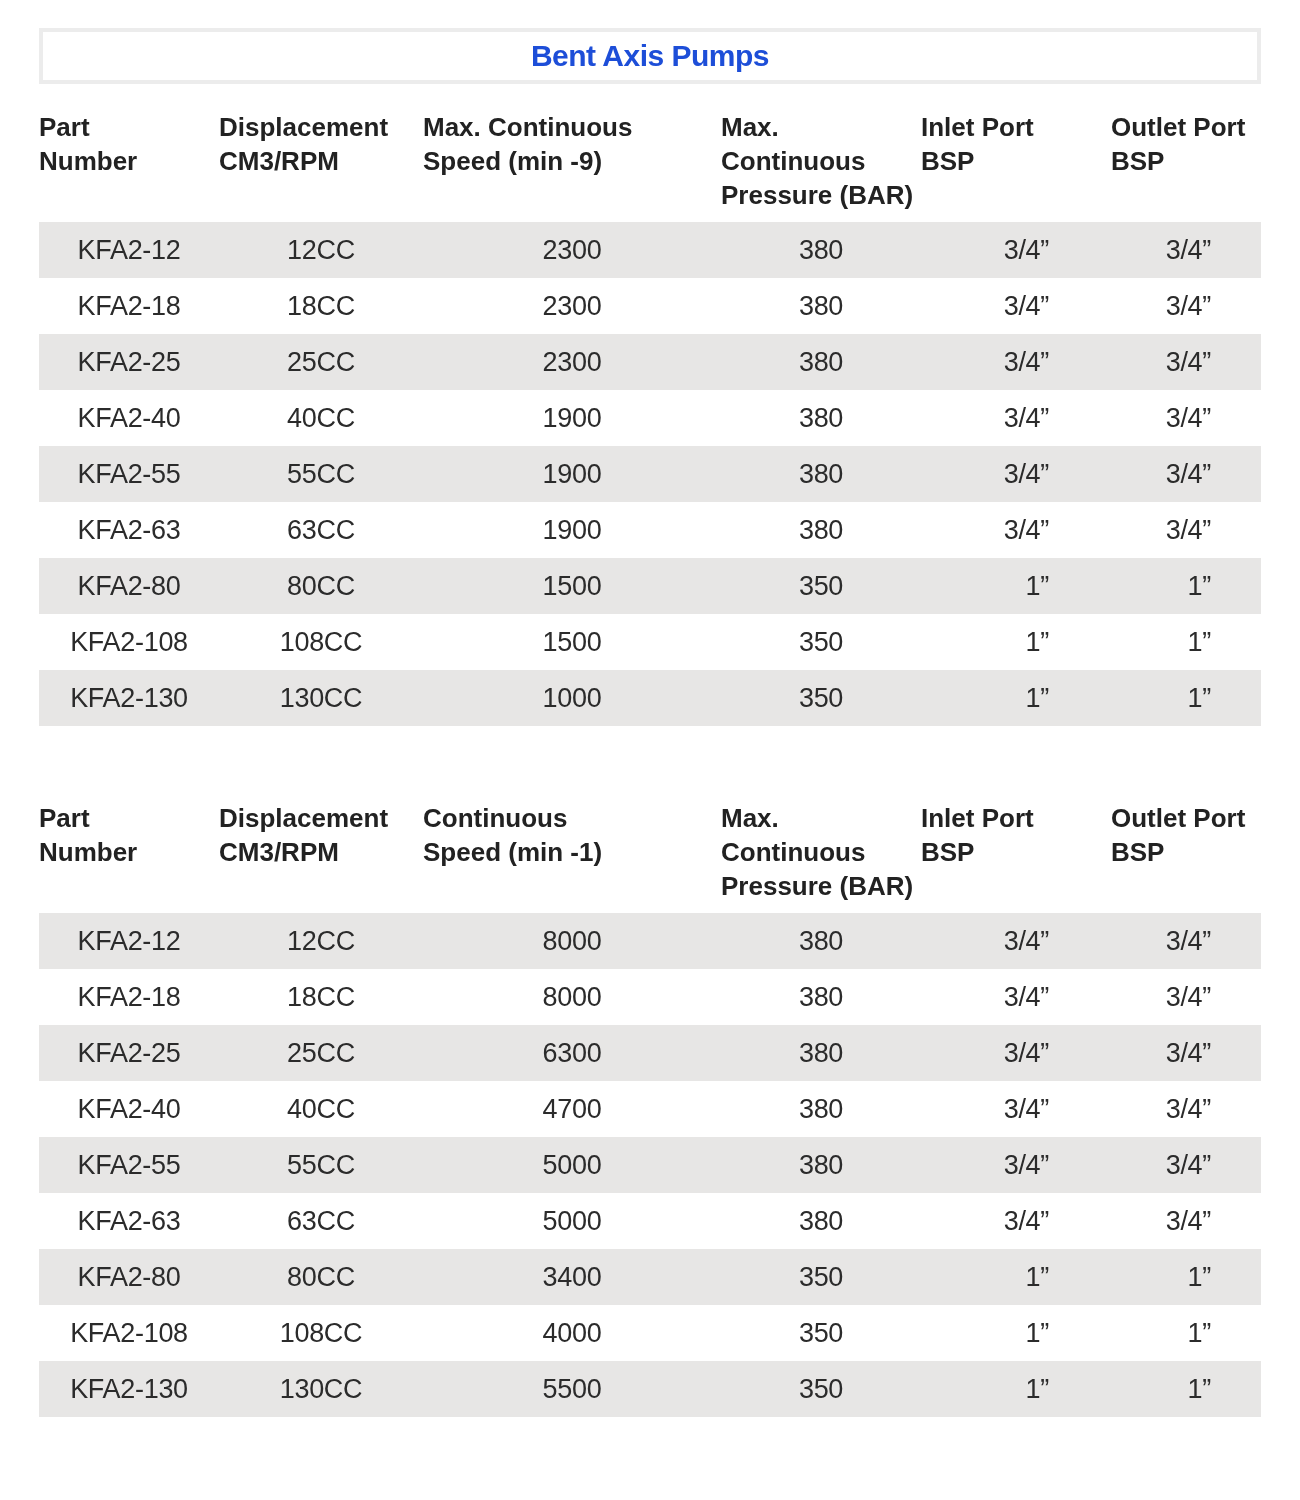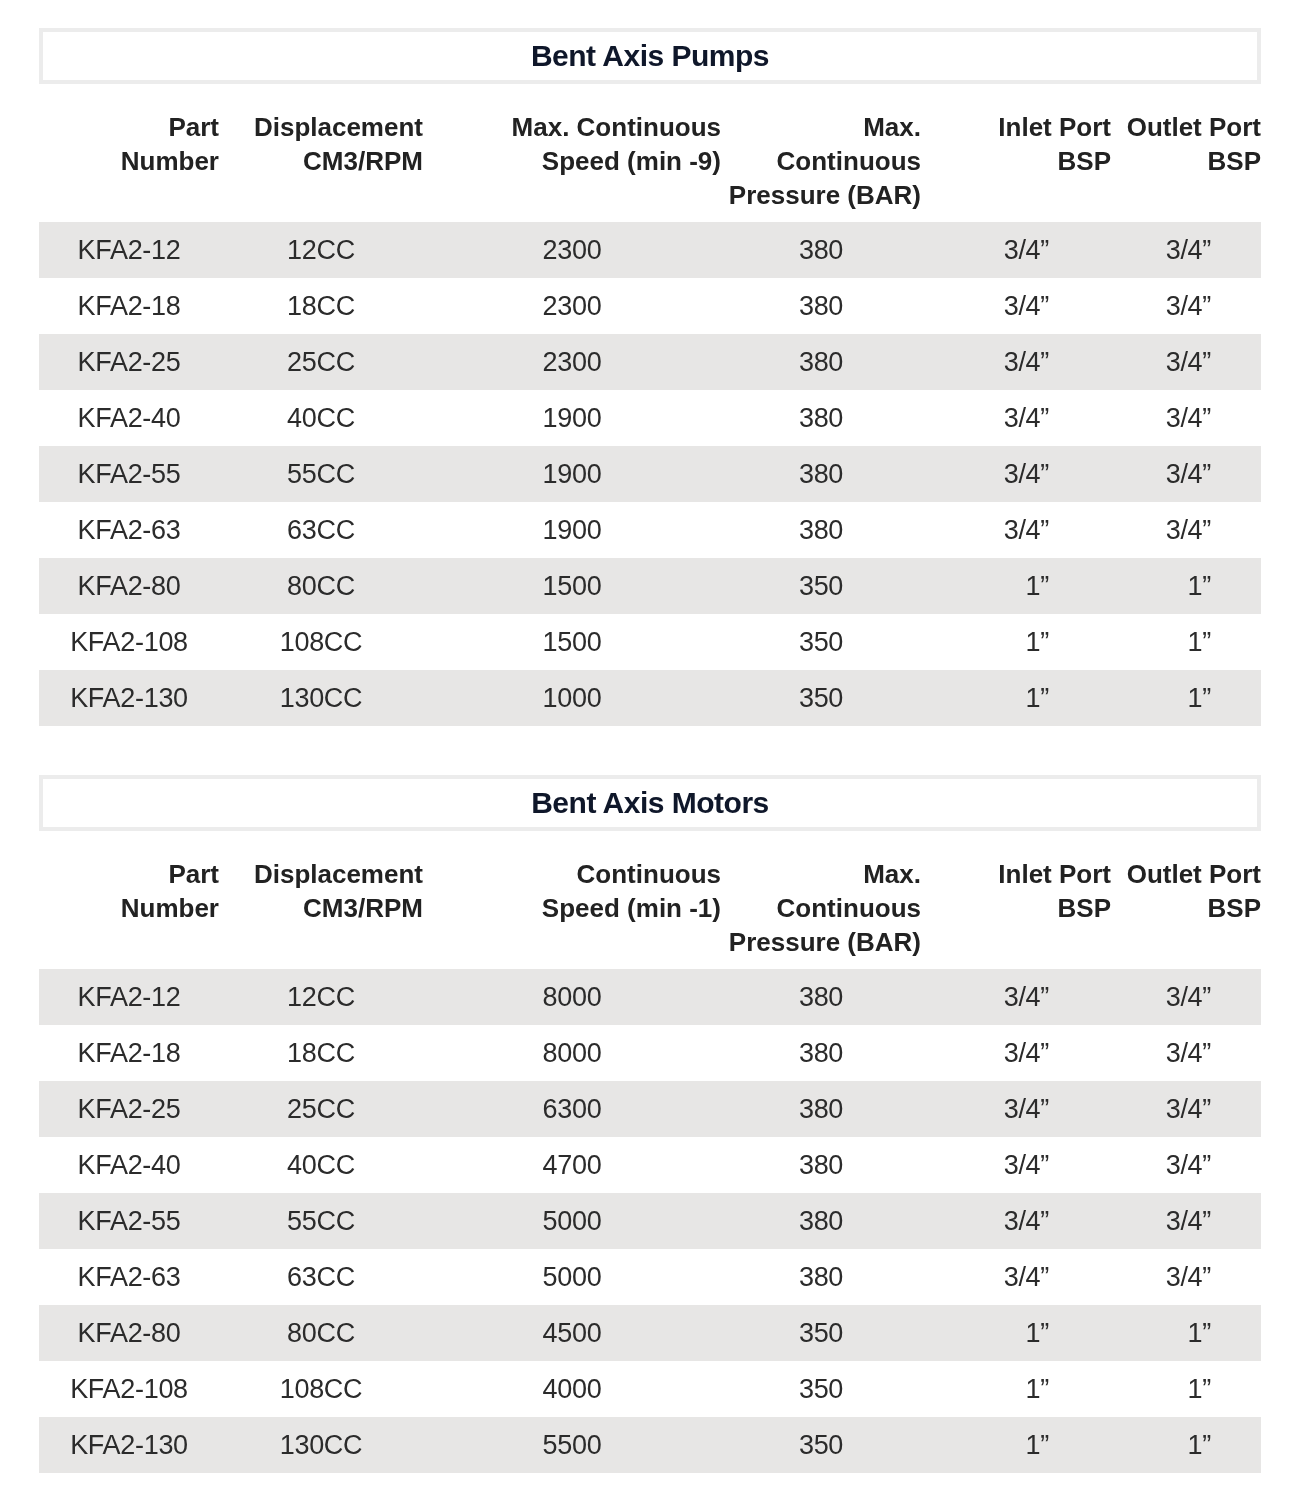--- a/index.html
+++ b/index.html
@@ -26,41 +26,41 @@
     border: 4px solid #ececec;
     background: #ffffff;
     display: flex;
     align-items: center;
     justify-content: center;
   }
   .title-box h2 {
     margin: 12px;
     font-size: 30px;
     font-weight: bold;
-    color: #0f172a;
+    color: #1d4ed8;
     letter-spacing: -0.5px;
   }
 
   table {
     width: 100%;
     border-collapse: collapse;
     table-layout: fixed;
   }
   col.c0 { width: 180px; }
   col.c1 { width: 204px; }
   col.c2 { width: 298px; }
   col.c3 { width: 200px; }
   col.c4 { width: 190px; }
   col.c5 { width: 150px; }
 
   th {
     font-size: 26px;
     font-weight: bold;
     line-height: 34px;
-    text-align: right;
+    text-align: left;
     vertical-align: top;
     padding: 26px 0 10px 0;
     white-space: pre-line;
     color: #222222;
   }
 
   td {
     font-size: 27px;
     font-weight: normal;
     height: 56px;
@@ -181,23 +181,20 @@
             <td class="c2">1000</td>
             <td class="c3">350</td>
             <td class="c4">1”</td>
             <td class="c5">1”</td>
           </tr>
         </tbody>
     </table>
   </section>
 
   <section class="table-section">
-    <div class="title-box">
-      <h2>Bent Axis Motors</h2>
-    </div>
     <table>
       <colgroup>
         <col class="c0">
           <col class="c1">
           <col class="c2">
           <col class="c3">
           <col class="c4">
           <col class="c5">
       </colgroup>
       <thead>
@@ -262,21 +259,21 @@
             <td class="c0">KFA2-63</td>
             <td class="c1">63CC</td>
             <td class="c2">5000</td>
             <td class="c3">380</td>
             <td class="c4">3/4”</td>
             <td class="c5">3/4”</td>
           </tr>
           <tr>
             <td class="c0">KFA2-80</td>
             <td class="c1">80CC</td>
-            <td class="c2">4500</td>
+            <td class="c2">3400</td>
             <td class="c3">350</td>
             <td class="c4">1”</td>
             <td class="c5">1”</td>
           </tr>
           <tr>
             <td class="c0">KFA2-108</td>
             <td class="c1">108CC</td>
             <td class="c2">4000</td>
             <td class="c3">350</td>
             <td class="c4">1”</td>

